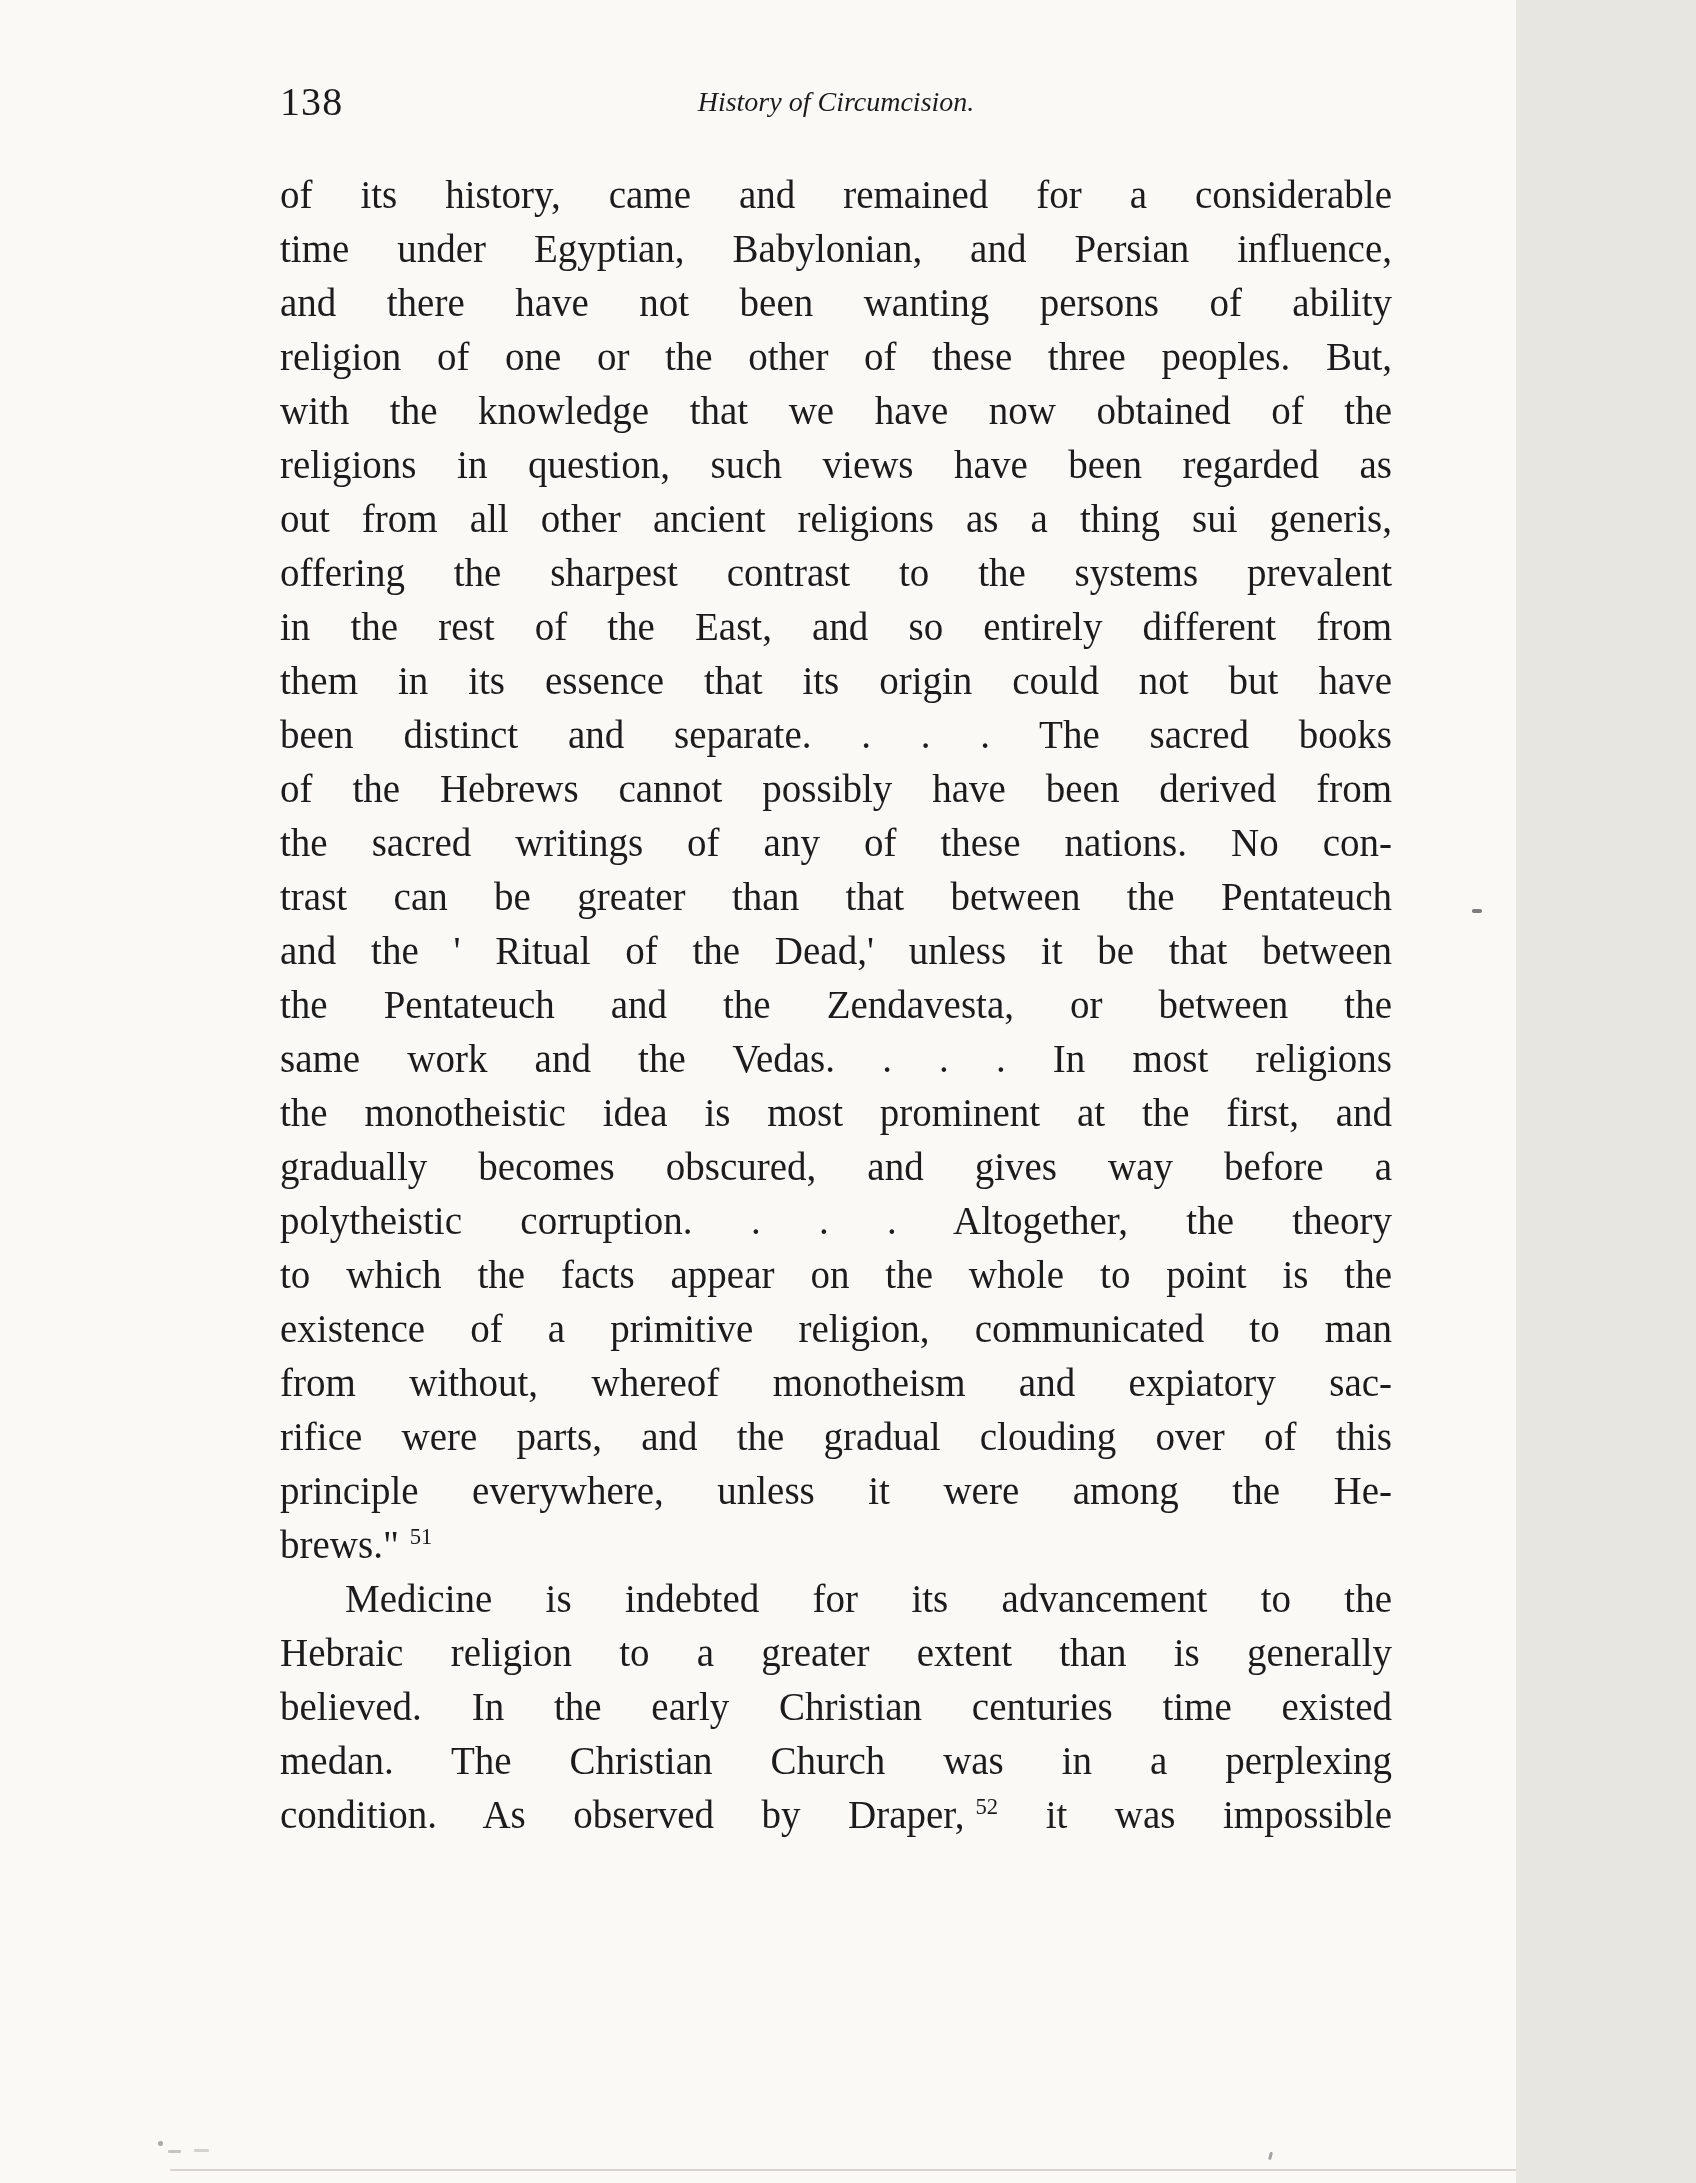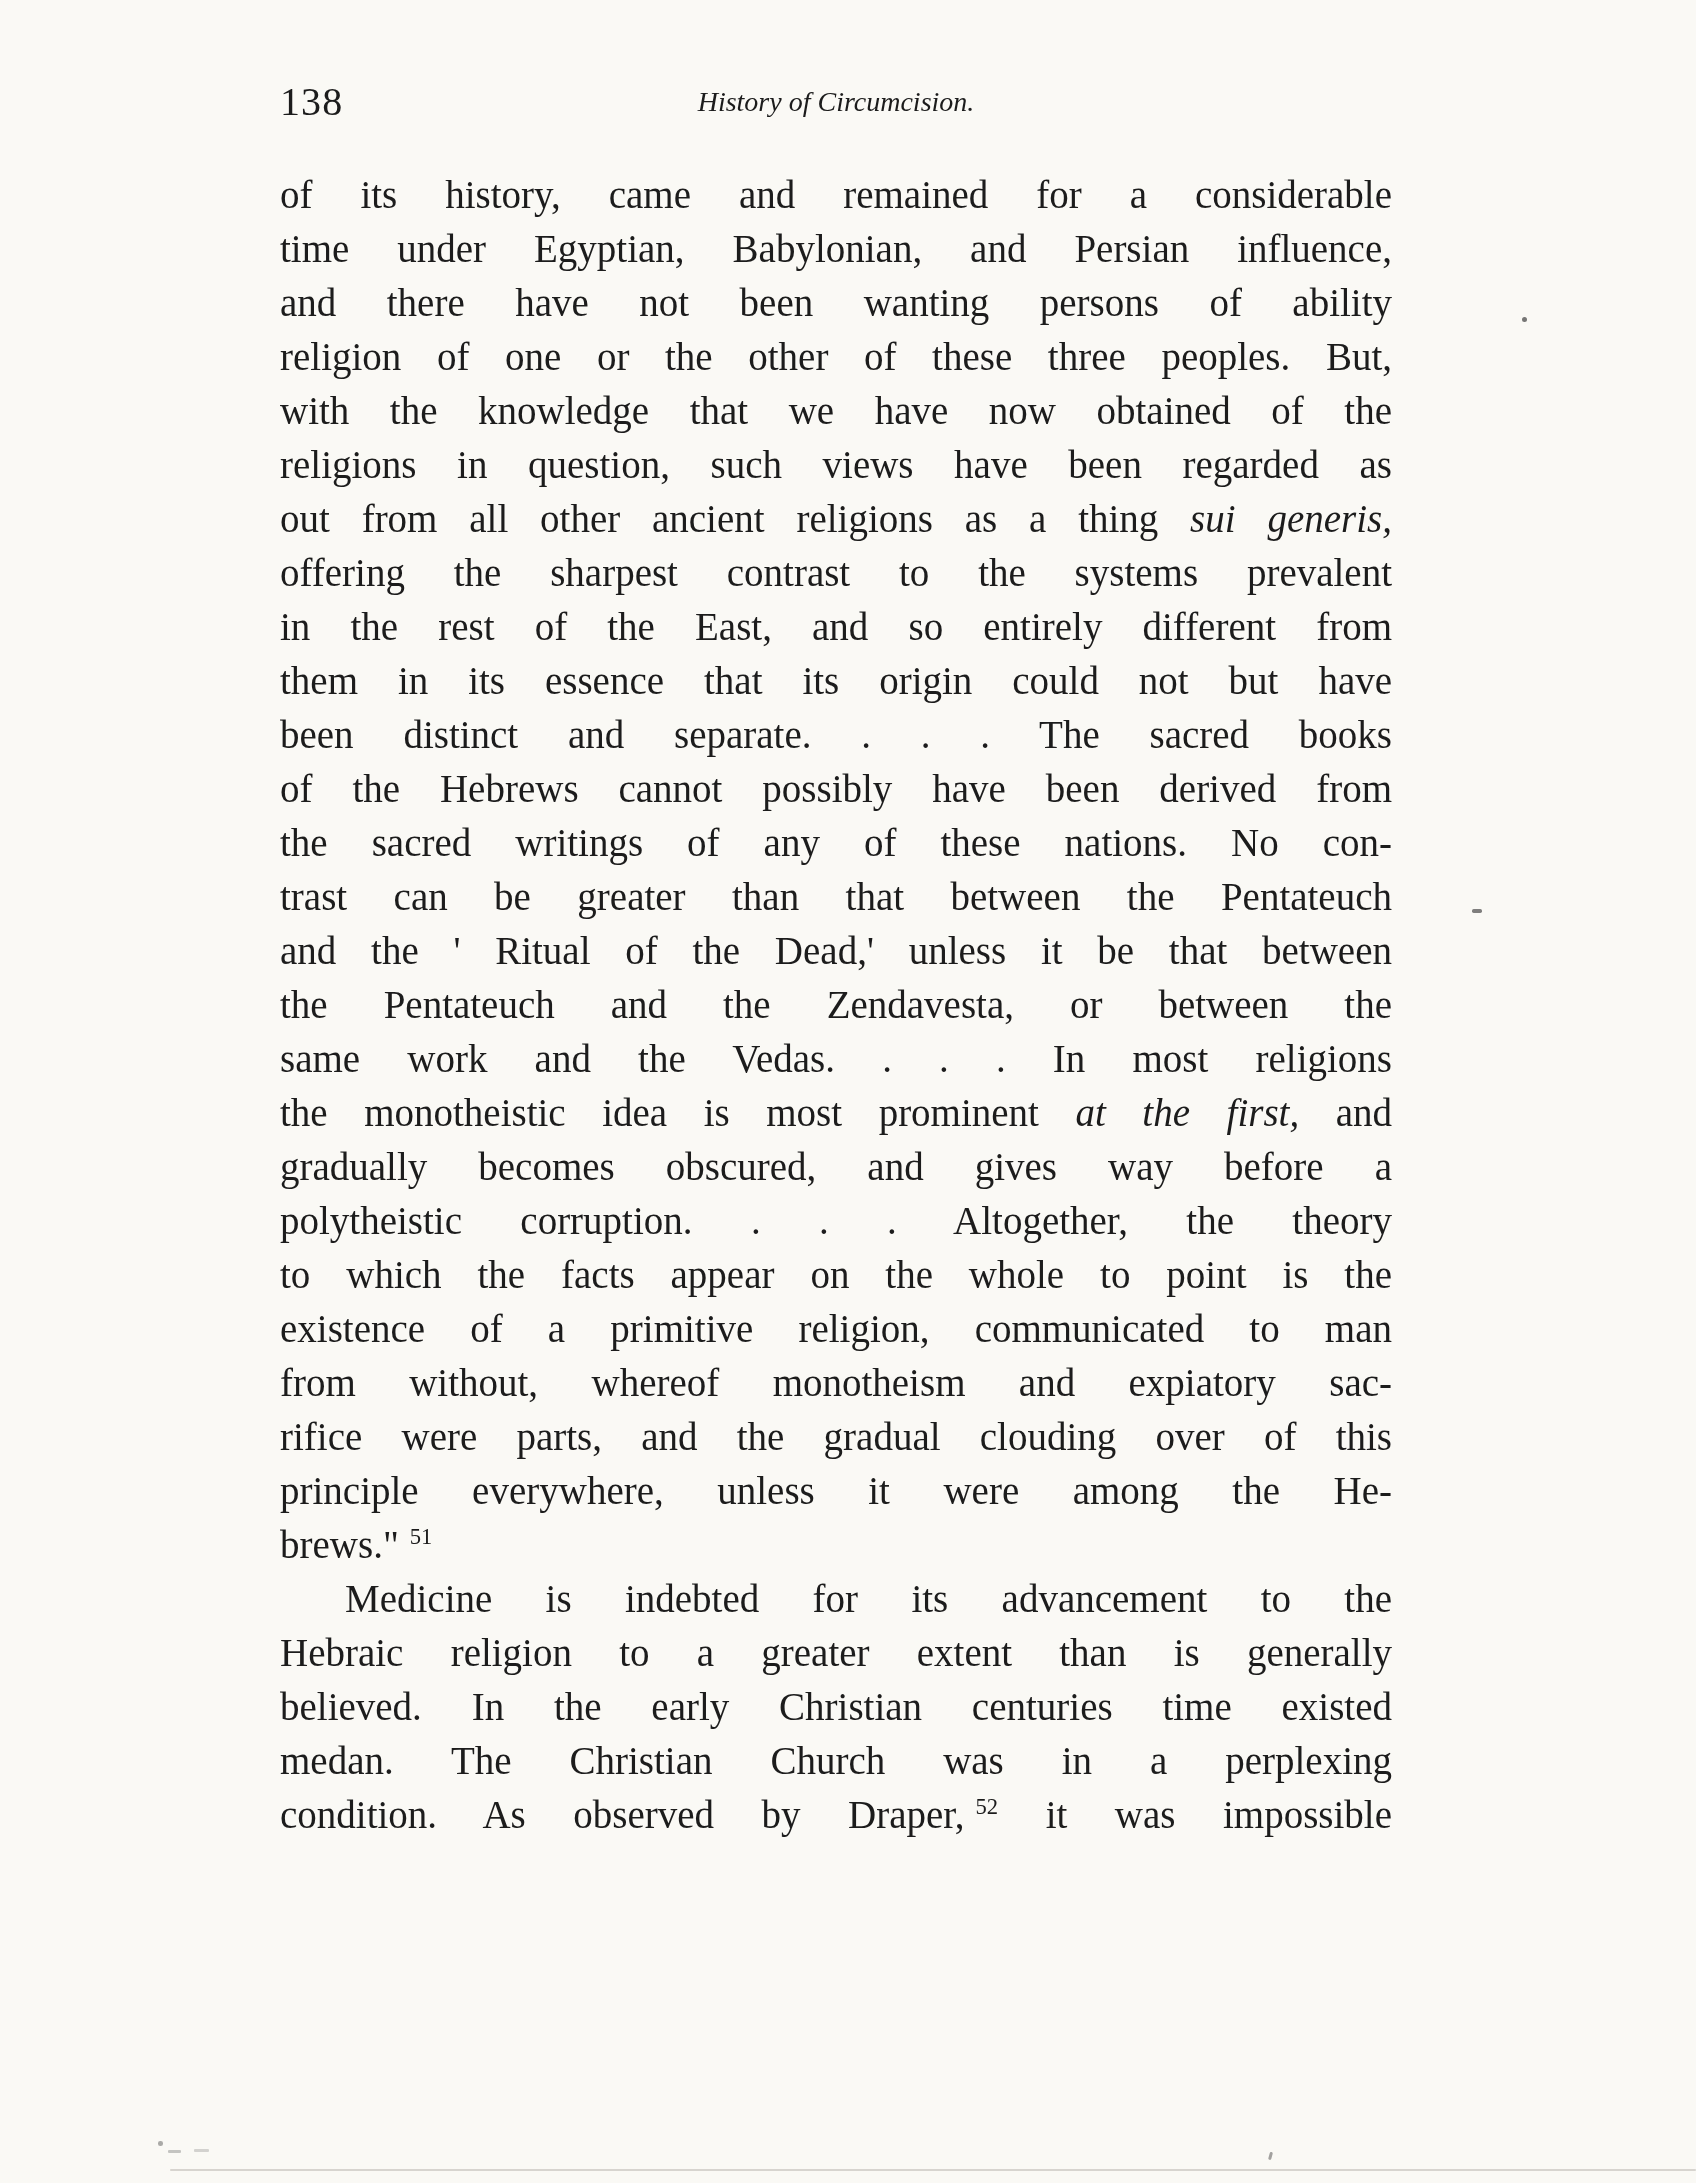--- a/index.html
+++ b/index.html
@@ -1,18 +1,18 @@
 <!DOCTYPE html>
 <html style="font-size:9px"><head>
 <meta charset="utf-8">
 <style>
   html,body{margin:0;padding:0;background:#e8e6e1;}
   .page{
     position:relative;
-    width:1696px;height:2183px;
+    width:1516px;height:2183px;
     background:#faf9f5;
     font-family:"Liberation Serif","DejaVu Serif",serif;
     color:#1c1c1c;
     overflow:hidden;
   }
   .running-header{
     position:absolute;top:73px;left:280px;width:1112px;height:57px;
   }
   .page-number{
     position:absolute;left:0;top:0;
@@ -33,21 +33,21 @@
     -moz-text-align-last:justify;
     text-align-last:justify;
     white-space:normal;
   }
   .line.no-just{
     text-align:left;
     -moz-text-align-last:left;
     text-align-last:left;
   }
   .line.indent{ text-indent:65px; }
-  .it{ font-style:italic; }
+  .it{ }
   .sup{
     font-size:0.58em;
     vertical-align:super;
     line-height:0;
     margin-left:11px;
   }
   
   .artifact{ position:absolute; background:#4a4a4a; }
   .artifact.dot-right{ left:1522px; top:317px; width:5.1px; height:5.1px; border-radius:50%; opacity:.75; }
   .artifact.dash-right{ left:1472px; top:909px; width:10.2px; height:4px; border-radius:1.7px; opacity:.7; }

